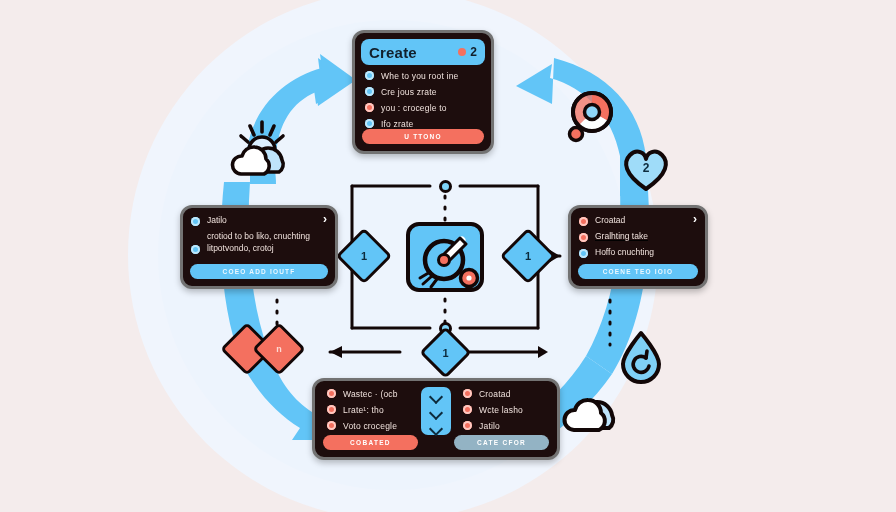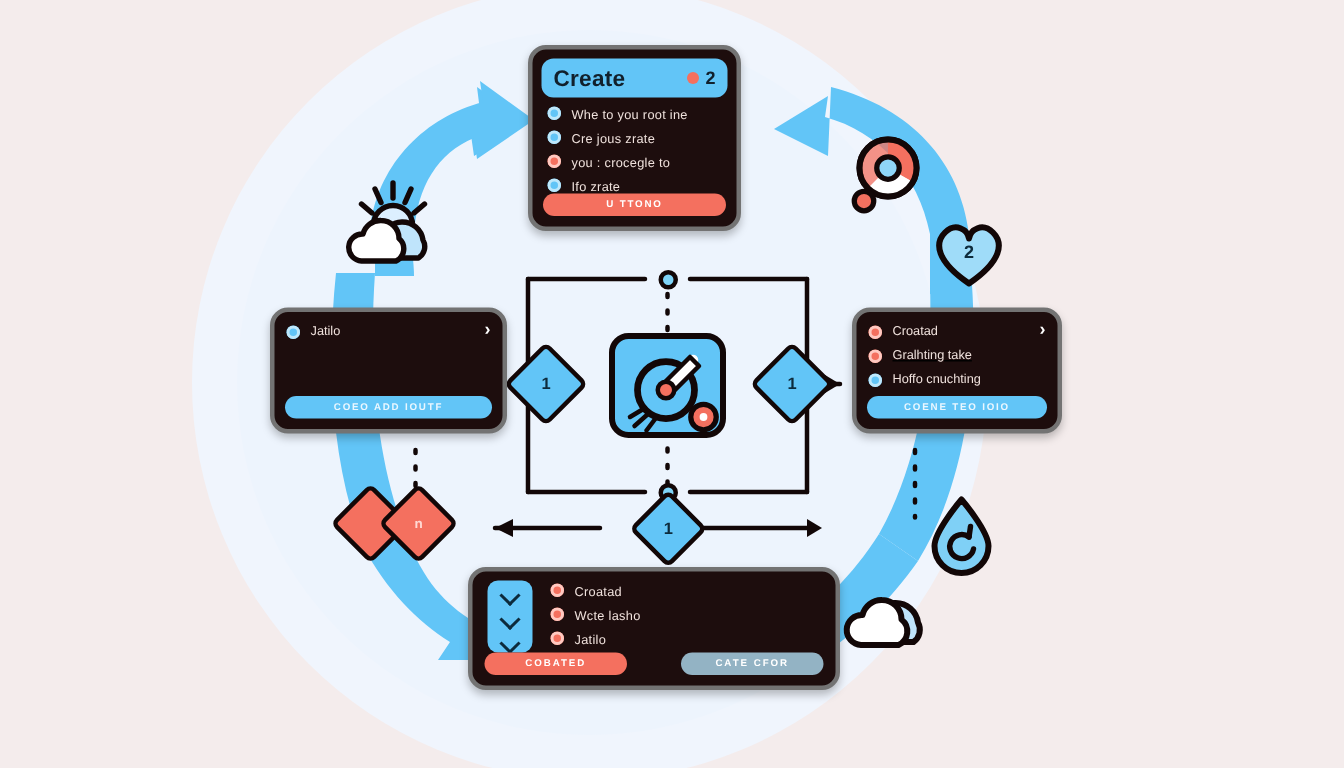--- a/index.html
+++ b/index.html
@@ -327,20 +327,24 @@
 
   <div class="card" id="card-left">
     <div class="row-head">
       <div class="lead">
         <span class="bullet blue" style="width:9px;height:9px;border-radius:50%;display:inline-block;margin-top:2px;background:#62c5f7;box-shadow:inset 0 0 0 2px #bfe8fb;"></span>
         <span class="multiline">Jatilo</span>
       </div>
       <span class="chev-right">›</span>
     </div>
 
+    <div class="lead" style="margin-top:4px;">
+      <span class="bullet blue" style="width:9px;height:9px;border-radius:50%;display:inline-block;margin-top:2px;flex:none;background:#62c5f7;box-shadow:inset 0 0 0 2px #bfe8fb;"></span>
+      <span class="multiline" style="max-width:118px;">crotiod to bo liko, cnuchting litpotvondo, crotoj</span>
+    </div>
 
     <div class="pillbar blue">
       <span class="lbl">COEO ADD IOUTF</span>
     </div>
   </div>
 
   <div class="card" id="card-right">
     <div class="row-head">
       <div class="lead">
         <span class="bullet red" style="width:9px;height:9px;border-radius:50%;display:inline-block;margin-top:2px;flex:none;background:#f4705f;box-shadow:inset 0 0 0 2px #ffc9c1;"></span>
@@ -359,20 +363,34 @@
       <span class="multiline">Hoffo cnuchting</span>
     </div>
 
     <div class="pillbar blue">
       <span class="lbl">COENE TEO IOIO</span>
     </div>
   </div>
 
   <div class="card" id="card-bottom">
     <div class="bottom-grid">
+      <div class="bcol">
+        <div class="opt" style="margin-top:2px;">
+          <span class="bullet red"></span>
+          <span class="txt">Wastec · (ocb</span>
+        </div>
+        <div class="opt">
+          <span class="bullet red"></span>
+          <span class="txt">Lrate¹: tho</span>
+        </div>
+        <div class="opt">
+          <span class="bullet red"></span>
+          <span class="txt">Voto crocegle</span>
+        </div>
+      </div>
 
       <div class="chev-col">
         <span class="cv"></span>
         <span class="cv"></span>
         <span class="cv"></span>
       </div>
 
       <div class="bcol">
         <div class="opt" style="margin-top:2px;">
           <span class="bullet red"></span>

